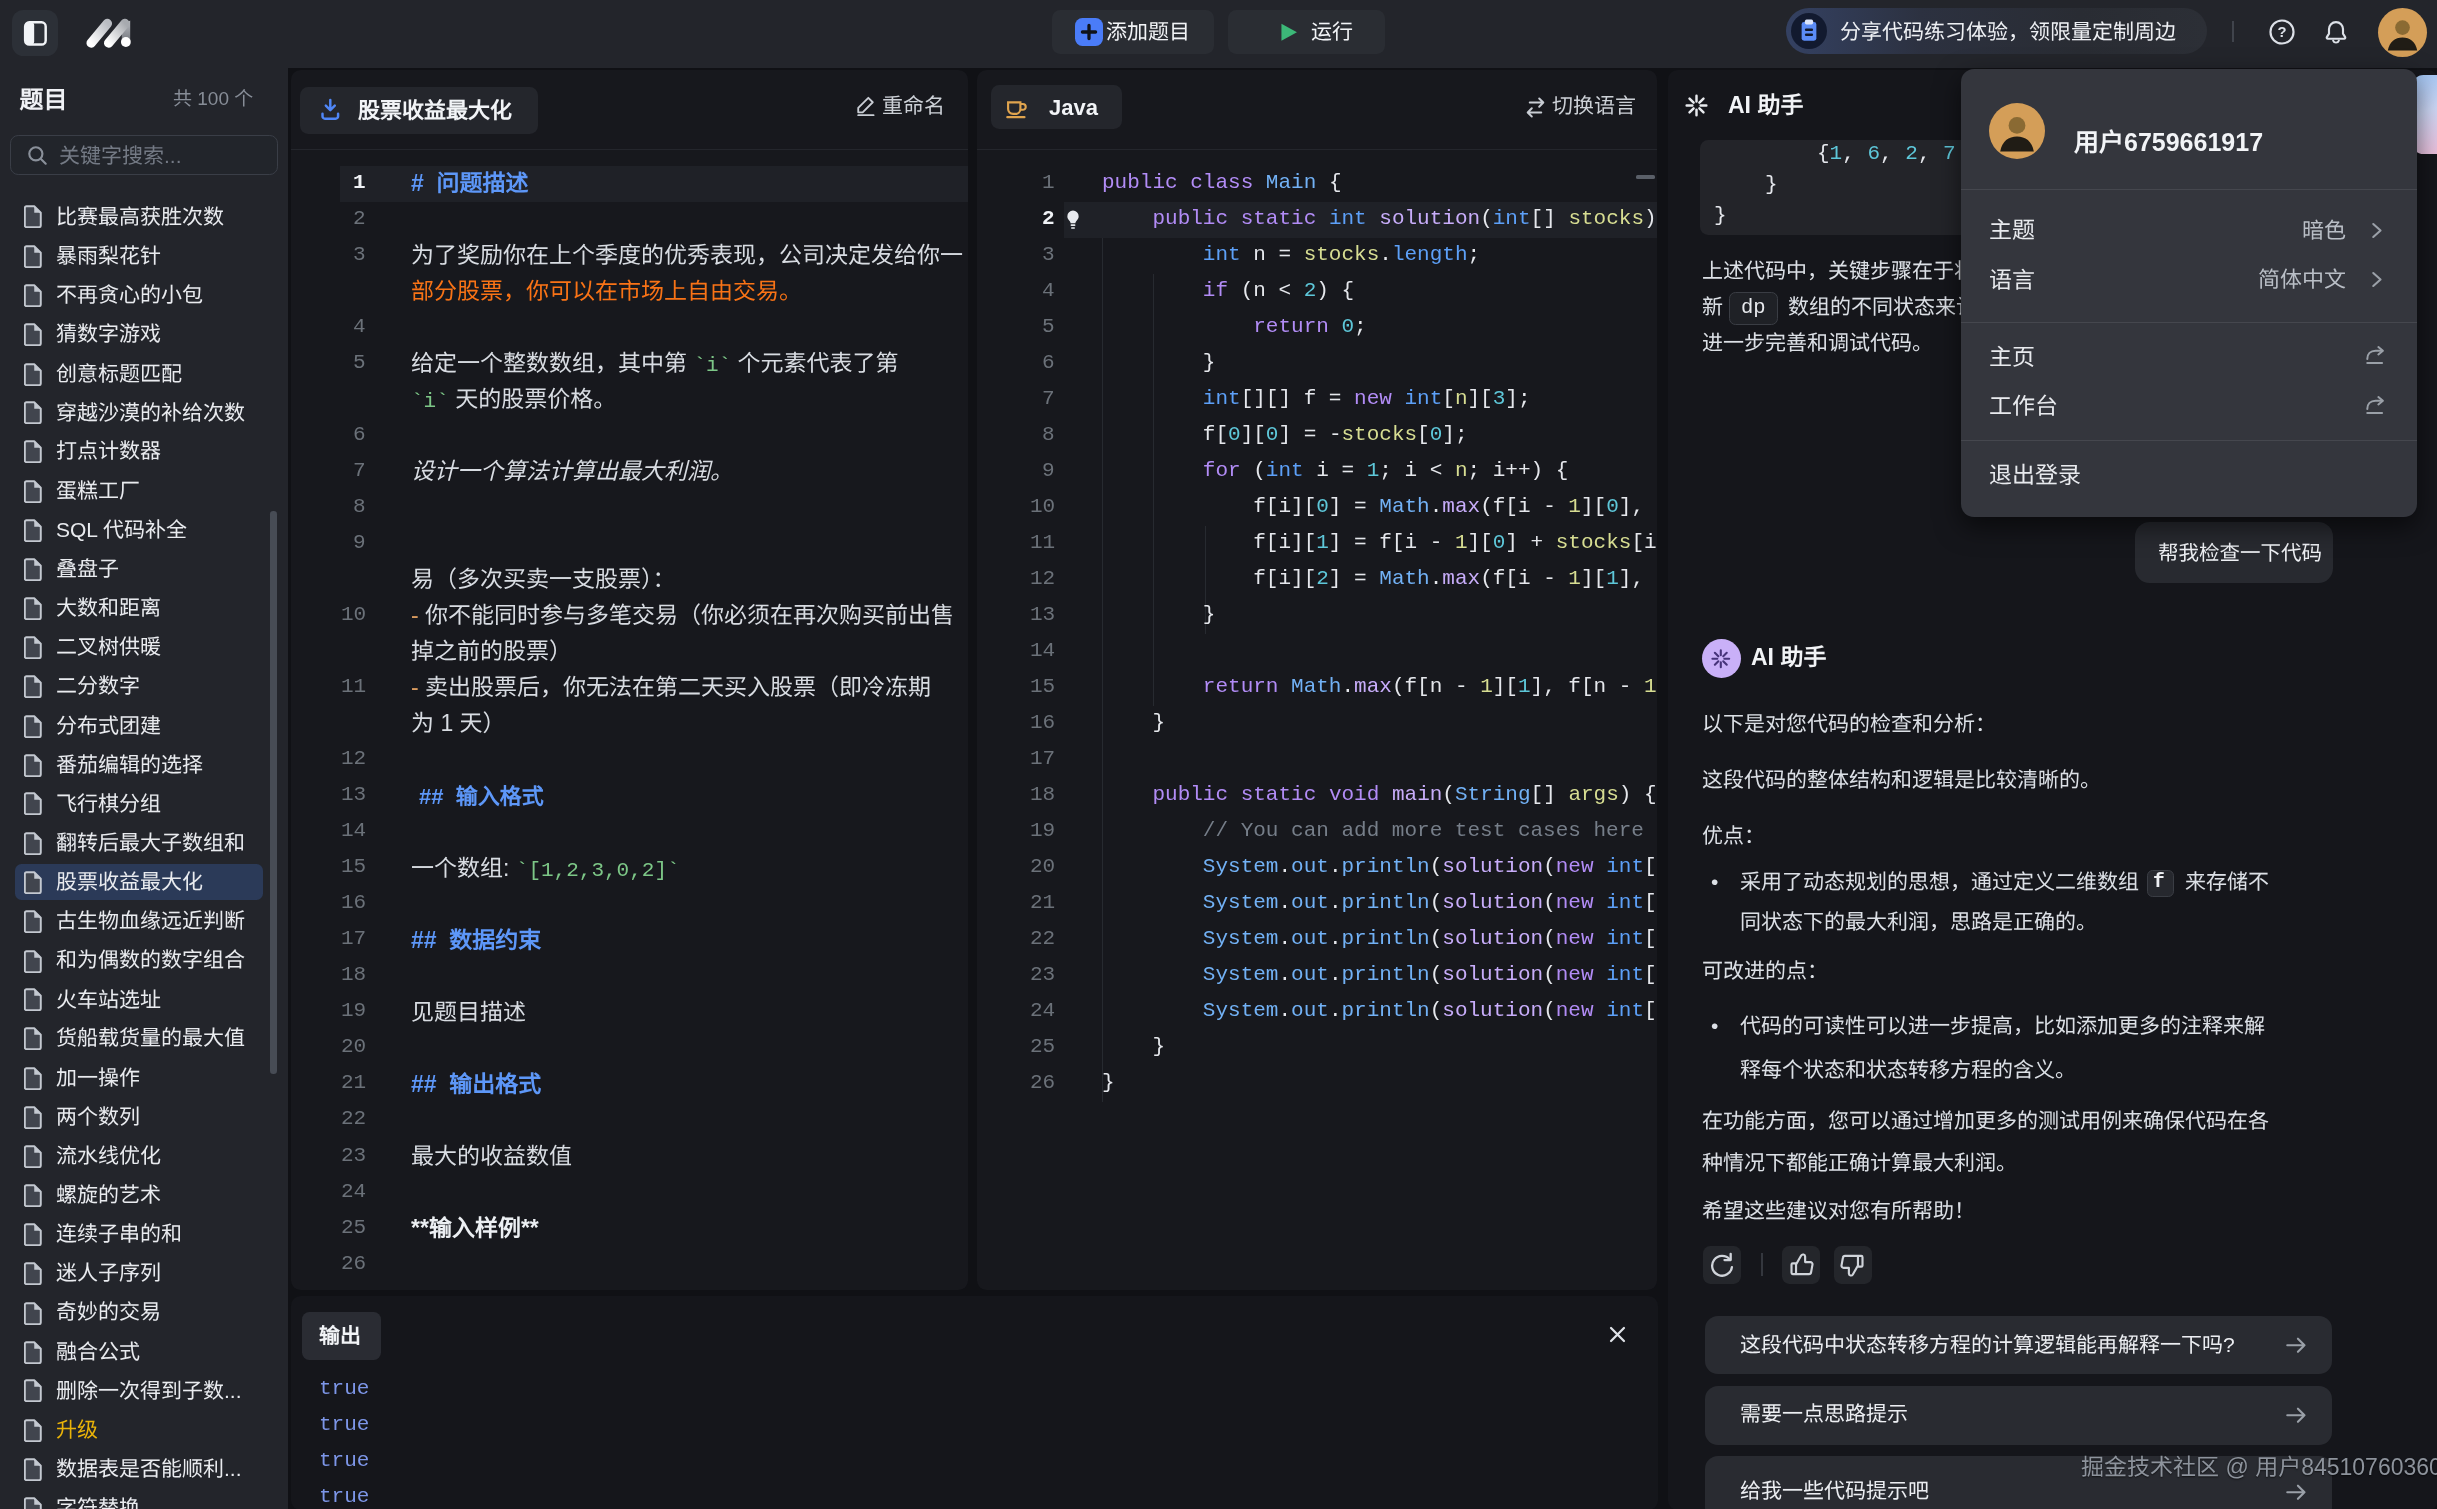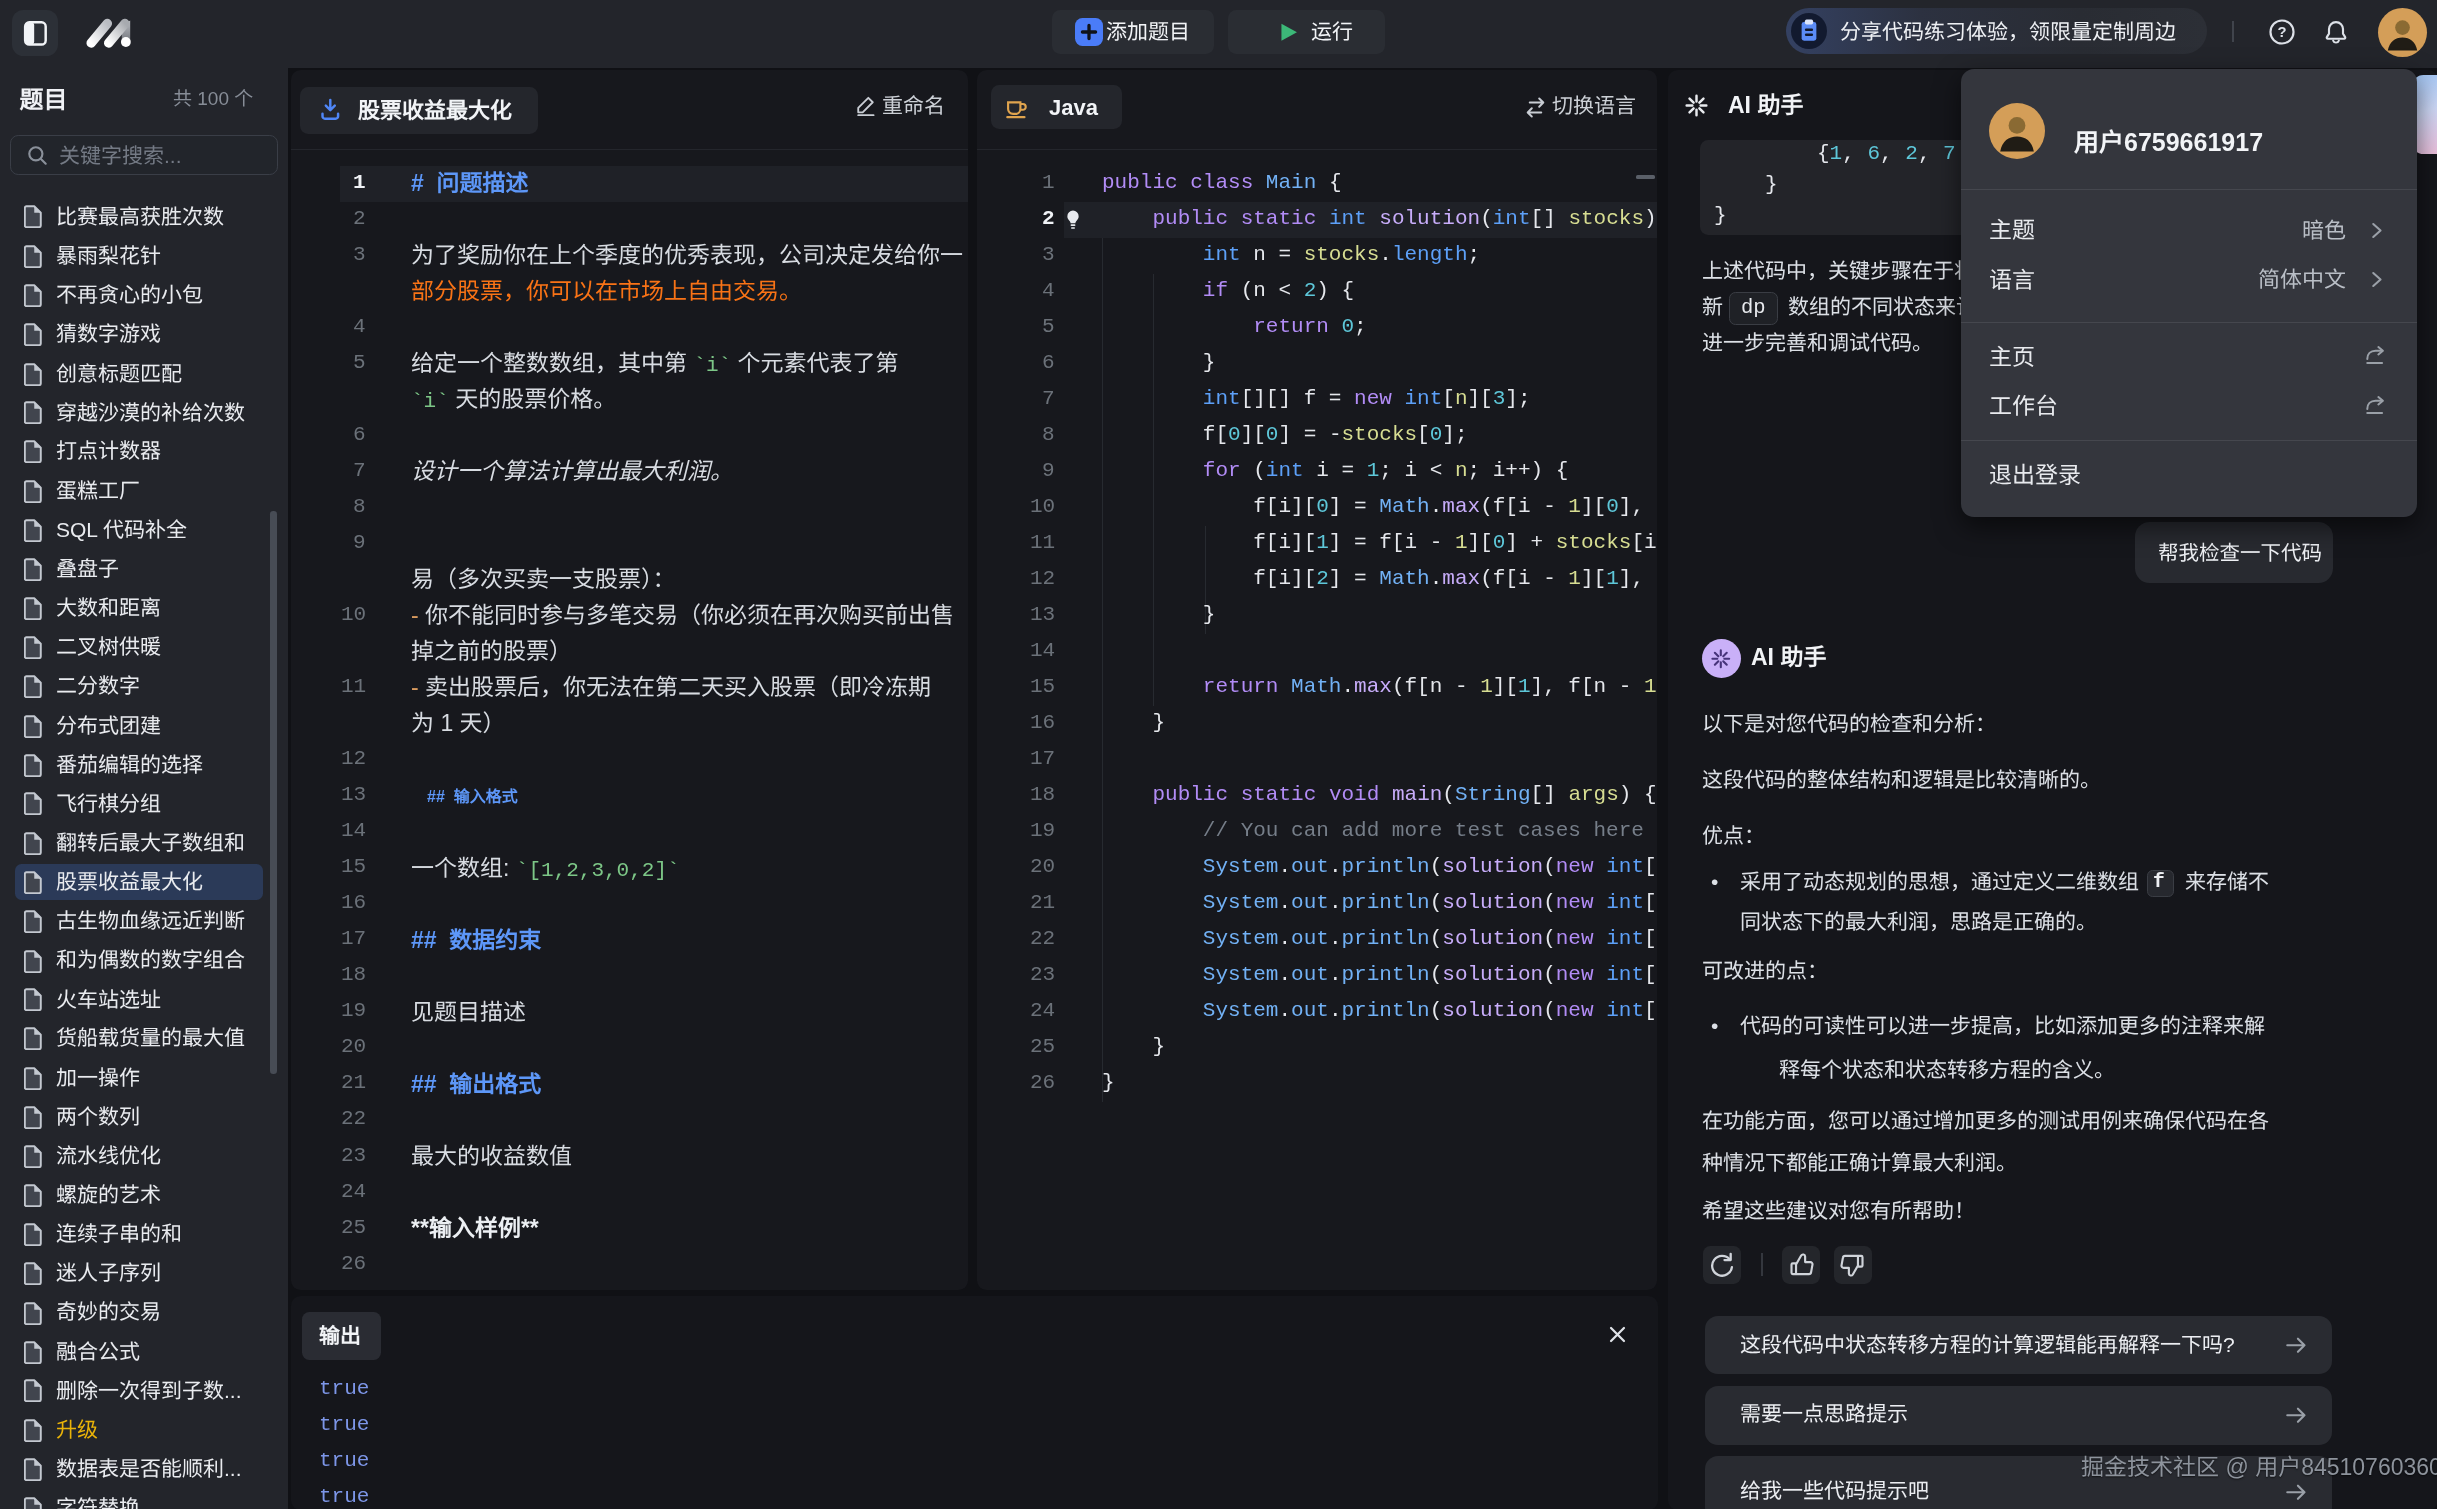--- a/index.html
+++ b/index.html
@@ -304,21 +304,21 @@
 <div class="txt" style="left:62px;top:378px;font-size:21px;color:#6b7179;line-height:30px;font-family:'Liberation Mono',monospace;">9</div>
 <div class="txt" style="left:120px;top:413px;font-size:23px;color:#d8dce2;line-height:33px;">易（多次买卖一支股票）：</div>
 <div class="txt" style="left:50px;top:450px;font-size:21px;color:#6b7179;line-height:30px;font-family:'Liberation Mono',monospace;">10</div>
 <div class="txt" style="left:120px;top:449px;font-size:23px;color:#d8dce2;line-height:33px;"><span style="color:#d89a5e">-</span> 你不能同时参与多笔交易（你必须在再次购买前出售</div>
 <div class="txt" style="left:120px;top:485px;font-size:23px;color:#d8dce2;line-height:33px;">掉之前的股票）</div>
 <div class="txt" style="left:50px;top:522px;font-size:21px;color:#6b7179;line-height:30px;font-family:'Liberation Mono',monospace;">11</div>
 <div class="txt" style="left:120px;top:521px;font-size:23px;color:#d8dce2;line-height:33px;"><span style="color:#d89a5e">-</span> 卖出股票后，你无法在第二天买入股票（即冷冻期</div>
 <div class="txt" style="left:120px;top:557px;font-size:23px;color:#d8dce2;line-height:33px;">为 1 天）</div>
 <div class="txt" style="left:50px;top:594px;font-size:21px;color:#6b7179;line-height:30px;font-family:'Liberation Mono',monospace;">12</div>
 <div class="txt" style="left:50px;top:630px;font-size:21px;color:#6b7179;line-height:30px;font-family:'Liberation Mono',monospace;">13</div>
-<div class="txt" style="left:136px;top:630px;font-size:16px;color:#d8dce2;line-height:33px;"><span style="color:#5d97f8;font-weight:600">##  输入格式</span></div>
+<div class="txt" style="left:128px;top:630px;font-size:22px;color:#d8dce2;line-height:33px;"><span style="color:#5d97f8;font-weight:600">##  输入格式</span></div>
 <div class="txt" style="left:50px;top:666px;font-size:21px;color:#6b7179;line-height:30px;font-family:'Liberation Mono',monospace;">14</div>
 <div class="txt" style="left:50px;top:702px;font-size:21px;color:#6b7179;line-height:30px;font-family:'Liberation Mono',monospace;">15</div>
 <div class="txt" style="left:120px;top:702px;font-size:23px;color:#d8dce2;line-height:33px;">一个数组: <span class="mono" style="color:#7dc787;font-size:21px">`[1,2,3,0,2]`</span></div>
 <div class="txt" style="left:50px;top:738px;font-size:21px;color:#6b7179;line-height:30px;font-family:'Liberation Mono',monospace;">16</div>
 <div class="txt" style="left:50px;top:774px;font-size:21px;color:#6b7179;line-height:30px;font-family:'Liberation Mono',monospace;">17</div>
 <div class="txt" style="left:120px;top:774px;font-size:23px;color:#d8dce2;line-height:33px;"><span style="color:#5d97f8;font-weight:600">##  数据约束</span></div>
 <div class="txt" style="left:50px;top:810px;font-size:21px;color:#6b7179;line-height:30px;font-family:'Liberation Mono',monospace;">18</div>
 <div class="txt" style="left:50px;top:846px;font-size:21px;color:#6b7179;line-height:30px;font-family:'Liberation Mono',monospace;">19</div>
 <div class="txt" style="left:120px;top:846px;font-size:23px;color:#d8dce2;line-height:33px;">见题目描述</div>
 <div class="txt" style="left:50px;top:882px;font-size:21px;color:#6b7179;line-height:30px;font-family:'Liberation Mono',monospace;">20</div>
@@ -455,21 +455,21 @@
 <div class="txt" style="left:34px;top:751px;font-size:21px;color:#dce0e6;line-height:30px;">优点：</div>
 <div class="txt" style="left:34px;top:886px;font-size:21px;color:#dce0e6;line-height:30px;">可改进的点：</div>
 <div class="txt" style="left:34px;top:1036px;font-size:21px;color:#dce0e6;line-height:30px;">在功能方面，您可以通过增加更多的测试用例来确保代码在各</div>
 <div class="txt" style="left:34px;top:1078px;font-size:21px;color:#dce0e6;line-height:30px;">种情况下都能正确计算最大利润。</div>
 <div class="txt" style="left:34px;top:1126px;font-size:21px;color:#dce0e6;line-height:30px;">希望这些建议对您有所帮助！</div>
 <div class="txt" style="left:43px;top:797px;font-size:21px;color:#dce0e6;line-height:30px;">•</div>
 <div class="txt" style="left:43px;top:941px;font-size:21px;color:#dce0e6;line-height:30px;">•</div>
 <div class="txt" style="left:72px;top:797px;font-size:21px;color:#dce0e6;line-height:30px;">采用了动态规划的思想，通过定义二维数组</div>
 <div class="txt" style="left:72px;top:837px;font-size:21px;color:#dce0e6;line-height:30px;">同状态下的最大利润，思路是正确的。</div>
 <div class="txt" style="left:72px;top:941px;font-size:21px;color:#dce0e6;line-height:30px;">代码的可读性可以进一步提高，比如添加更多的注释来解</div>
-<div class="txt" style="left:72px;top:985px;font-size:21px;color:#dce0e6;line-height:30px;margin-left:39px;">释每个状态和状态转移方程的含义。</div>
+<div class="txt" style="left:72px;top:985px;font-size:21px;color:#dce0e6;line-height:30px;">释每个状态和状态转移方程的含义。</div>
 <div class="abs" style="left:479px;top:800px;width:24.6px;height:24.6px;border-radius:5.7px;background:#26282e;border:1.2px solid #3a3d44;"></div>
 <div class="txt" style="left:485px;top:798px;font-size:19.6px;color:#eef0f4;font-weight:700;line-height:29px;font-family:'Liberation Mono',monospace;">f</div>
 <div class="txt" style="left:517px;top:797px;font-size:21px;color:#dce0e6;line-height:30px;">来存储不</div>
 <div class="abs" style="left:35px;top:1176px;width:38px;height:38px;border-radius:7.4px;background:#24262b;">
       <svg width="38" height="38" viewBox="0 0 46 46">
         <path d="M32.5 16.5a12 12 0 1 0 2.5 9" fill="none" stroke="#d0d4da" stroke-width="2.8" stroke-linecap="round"></path>
         <path d="M33.5 9.5v7.5H26" fill="none" stroke="#d0d4da" stroke-width="2.8" stroke-linecap="round" stroke-linejoin="round"></path>
       </svg>
     </div>
 <div class="abs" style="left:93px;top:1183px;width:1.6px;height:23px;background:#34373e;"></div>

